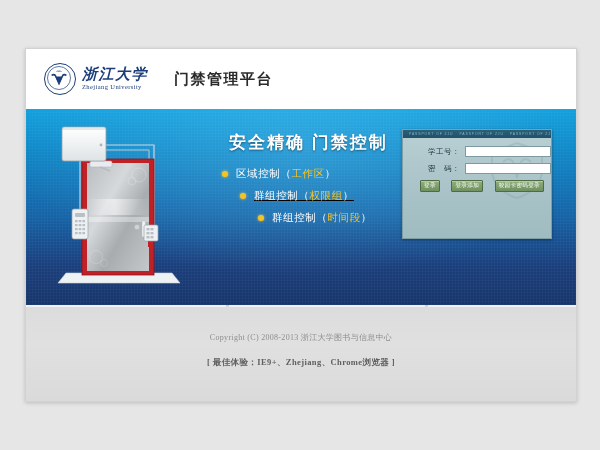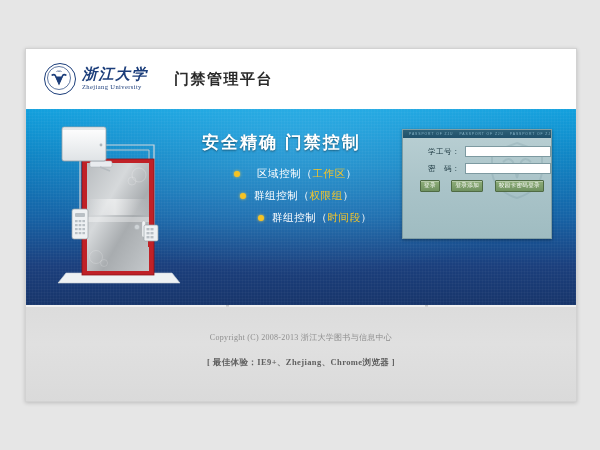--- a/index.html
+++ b/index.html
@@ -60,28 +60,28 @@
   .banner-glow{
     position:absolute;left:-10%;top:-55%;width:120%;height:150%;
     background:radial-gradient(ellipse at 50% 50%,rgba(120,215,255,.30) 0%,rgba(120,215,255,0) 62%);
   }
 
   
   .door-art{position:absolute;left:18px;top:8px;width:150px;height:180px;}
 
   
   .banner-head{
-    position:absolute;left:176px;top:22px;
+    position:absolute;left:203px;top:22px;
     font-size:17px;font-weight:700;color:#ffffff;letter-spacing:2px;
     text-shadow:0 1px 2px rgba(0,0,0,.45);white-space:nowrap;
   }
   .feature-list{position:absolute;left:196px;top:58px;}
   .feature-row{display:flex;align-items:center;margin-bottom:8px;white-space:nowrap;}
-  .feature-row.lvl1{margin-left:12px;gap:9px;}
-  .feature-row.lvl2{margin-left:18px;}
+  .feature-row.lvl1{margin-left:0;}
+  .feature-row.lvl2{margin-left:18px;text-decoration:underline;}
   .feature-row.lvl3{margin-left:36px;}
   .bullet{
     width:6px;height:6px;border-radius:50%;background:#f6c324;
     box-shadow:0 0 3px rgba(255,210,70,.9);flex:0 0 auto;margin-right:8px;
   }
   .feature-text{font-size:10.5px;color:#ffffff;letter-spacing:.6px;}
   .feature-text .hl{color:#f7c627;}
 
   
   .login-panel{

